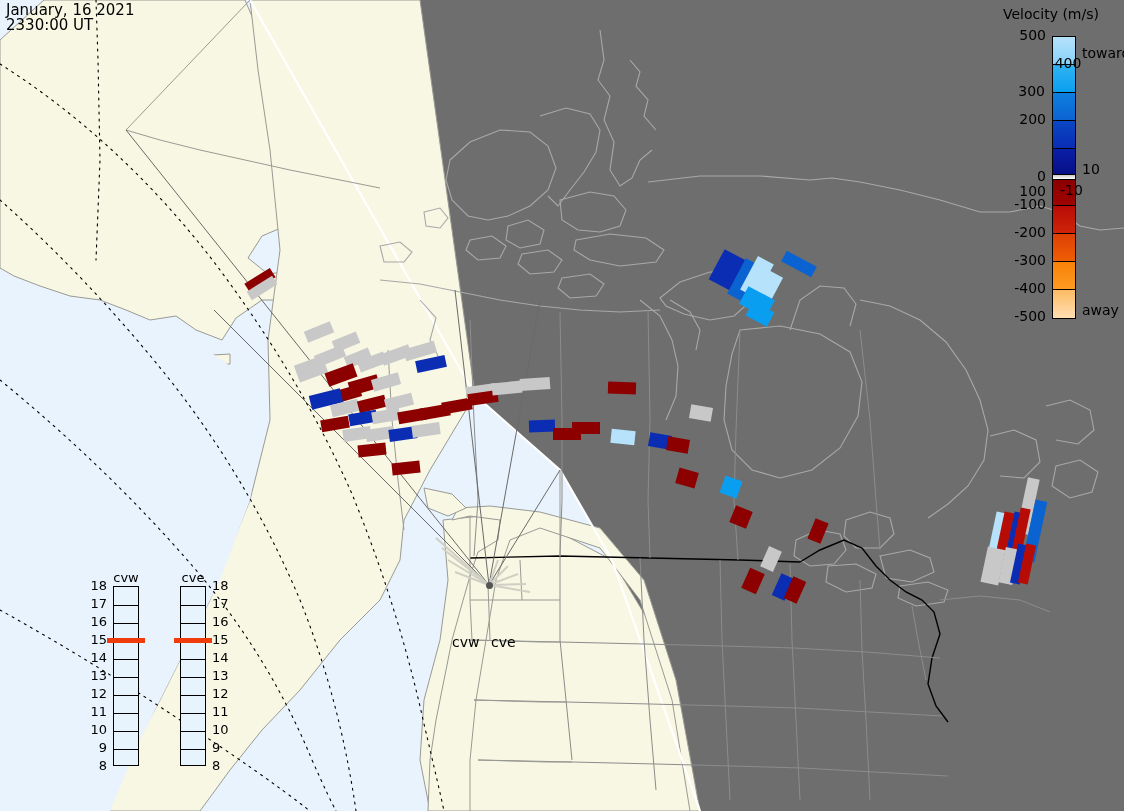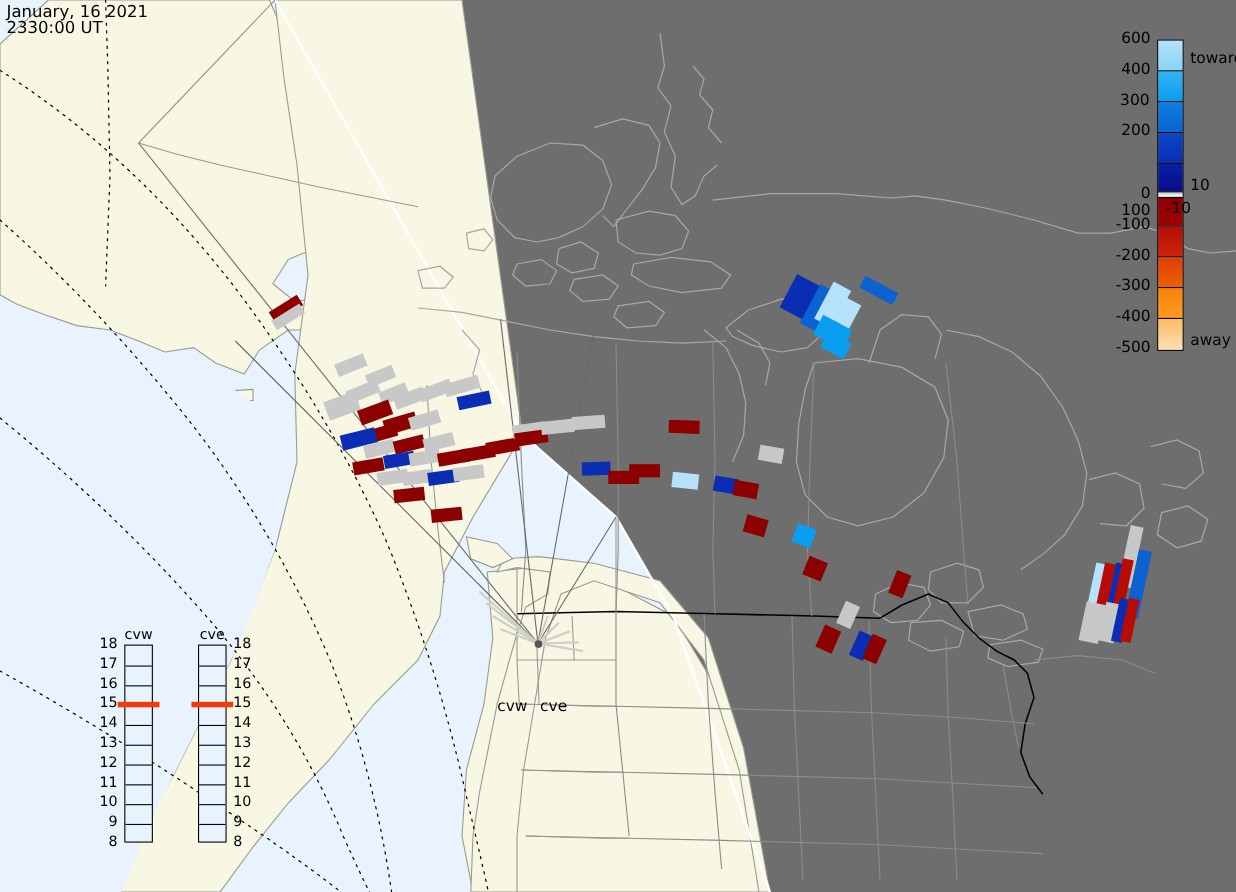--- a/index.html
+++ b/index.html
@@ -302,36 +302,39 @@
           <rect x="1002" y="548" width="14" height="36" fill="#c8c8c8" transform="rotate(12,1009,566)"></rect>
           <rect x="1014" y="544" width="10" height="40" fill="#0a2db4" transform="rotate(12,1019,564)"></rect>
           <rect x="1022" y="544" width="10" height="40" fill="#b70c06" transform="rotate(12,1027,564)"></rect>
         </g>
     </g>
   </svg>
 
   <div class="stamp" style="top:2px;">January, 16 2021</div>
   <div class="stamp" style="top:17px;">2330:00 UT</div>
 
+  <div id="colorbar-panel">
+    <div id="cb-title">Velocity (m/s)</div>
+  </div>
   <div id="cb-bar">
       <div class="cb-seg" style="top: 0px; height: 28.1px; background: linear-gradient(rgb(182, 226, 251), rgb(136, 210, 248));"></div>
       <div class="cb-seg" style="top: 28.1px; height: 28.1px; background: linear-gradient(rgb(49, 180, 242), rgb(10, 158, 240));"></div>
       <div class="cb-seg" style="top: 56.2px; height: 28.1px; background: linear-gradient(rgb(14, 127, 224), rgb(11, 99, 210));"></div>
       <div class="cb-seg" style="top: 84.3px; height: 28.1px; background: linear-gradient(rgb(10, 71, 196), rgb(10, 45, 180));"></div>
       <div class="cb-seg" style="top: 112.4px; height: 25.29px; background: linear-gradient(rgb(10, 31, 168), rgb(7, 15, 134));"></div>
       <div class="cb-seg" style="top: 137.69px; height: 5.62px; background: linear-gradient(rgb(200, 200, 200), rgb(255, 255, 255));"></div>
       <div class="cb-seg" style="top: 143.31px; height: 25.29px; background: linear-gradient(rgb(140, 0, 0), rgb(158, 4, 2));"></div>
       <div class="cb-seg" style="top: 168.6px; height: 28.1px; background: linear-gradient(rgb(183, 12, 6), rgb(207, 36, 8));"></div>
       <div class="cb-seg" style="top: 196.7px; height: 28.1px; background: linear-gradient(rgb(222, 63, 6), rgb(238, 95, 4));"></div>
       <div class="cb-seg" style="top: 224.8px; height: 28.1px; background: linear-gradient(rgb(249, 129, 9), rgb(253, 155, 34));"></div>
       <div class="cb-seg" style="top: 252.9px; height: 28.1px; background: linear-gradient(rgb(253, 187, 98), rgb(255, 223, 180));"></div>
     </div>
   <div id="cb-ticks">
-      <div class="cb-tk" style="left: 994px; top: 27px;">600</div>
-      <div class="cb-tk" style="left: 994px; top: 55.1px;">400</div>
+      <div class="cb-tk" style="left: 994px; top: 27px;">500</div>
+      <div class="cb-tk" style="left: 1042px; top: 55.1px; text-align: center;">400</div>
       <div class="cb-tk" style="left: 993px; top: 83.2px;">300</div>
       <div class="cb-tk" style="left: 994px; top: 111.3px;">200</div>
       <div class="cb-tk" style="left: 994px; top: 139.4px; margin-top: 44px;">100</div>
       <div class="cb-tk" style="left: 994px; top: 167.5px;">0</div>
       <div class="cb-tk" style="left: 994px; top: 195.6px;">-100</div>
       <div class="cb-tk" style="left: 994px; top: 223.7px;">-200</div>
       <div class="cb-tk" style="left: 994px; top: 251.8px;">-300</div>
       <div class="cb-tk" style="left: 994px; top: 279.9px;">-400</div>
       <div class="cb-tk" style="left: 994px; top: 308px;">-500</div>
     </div>

